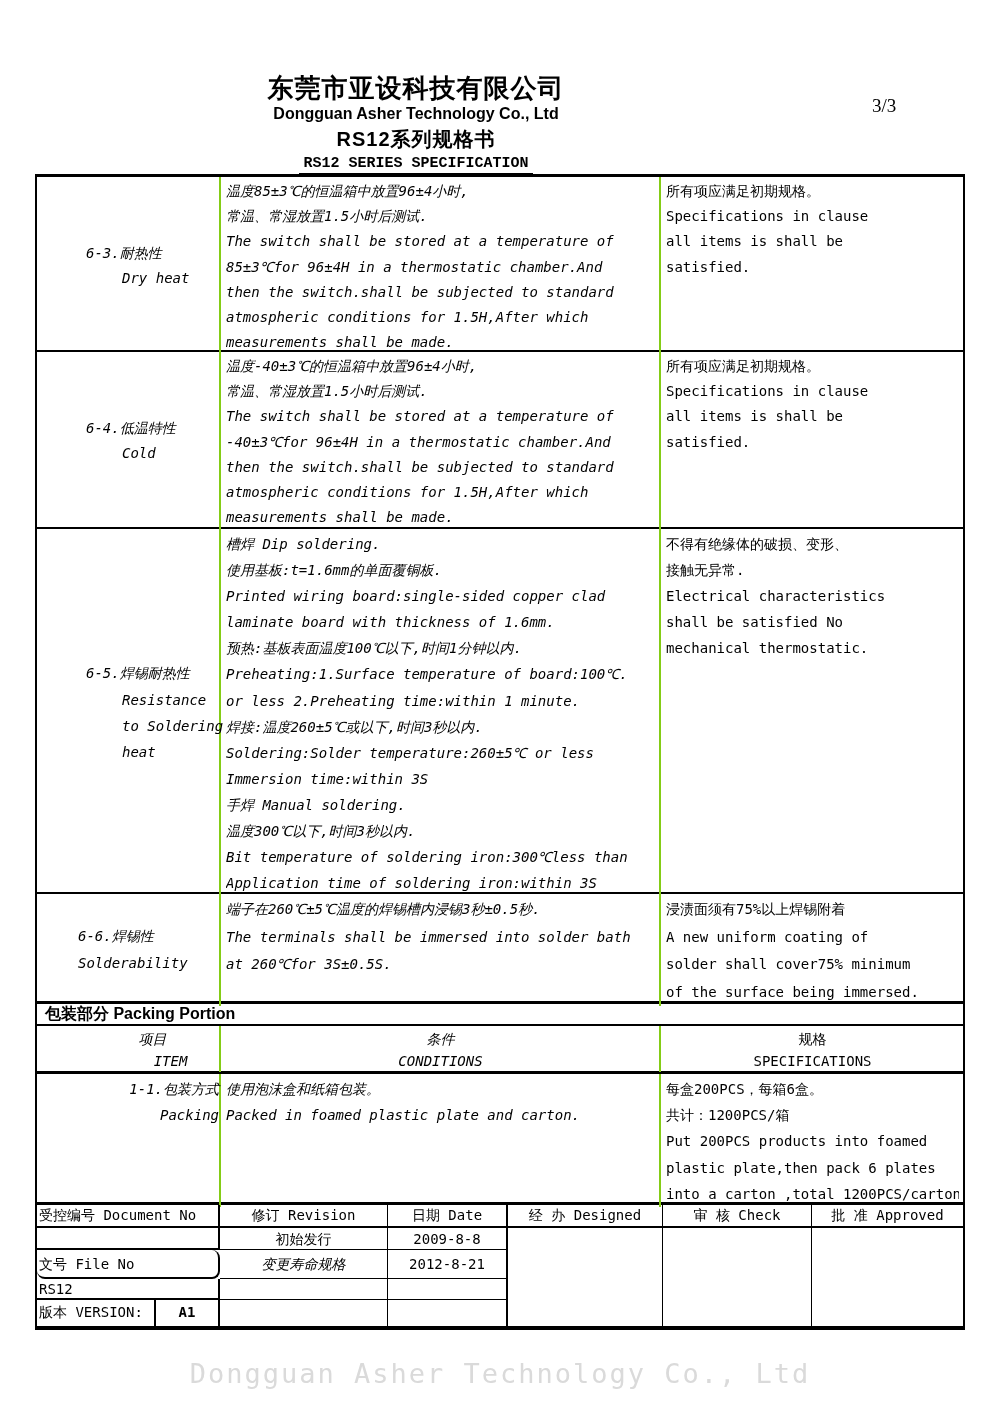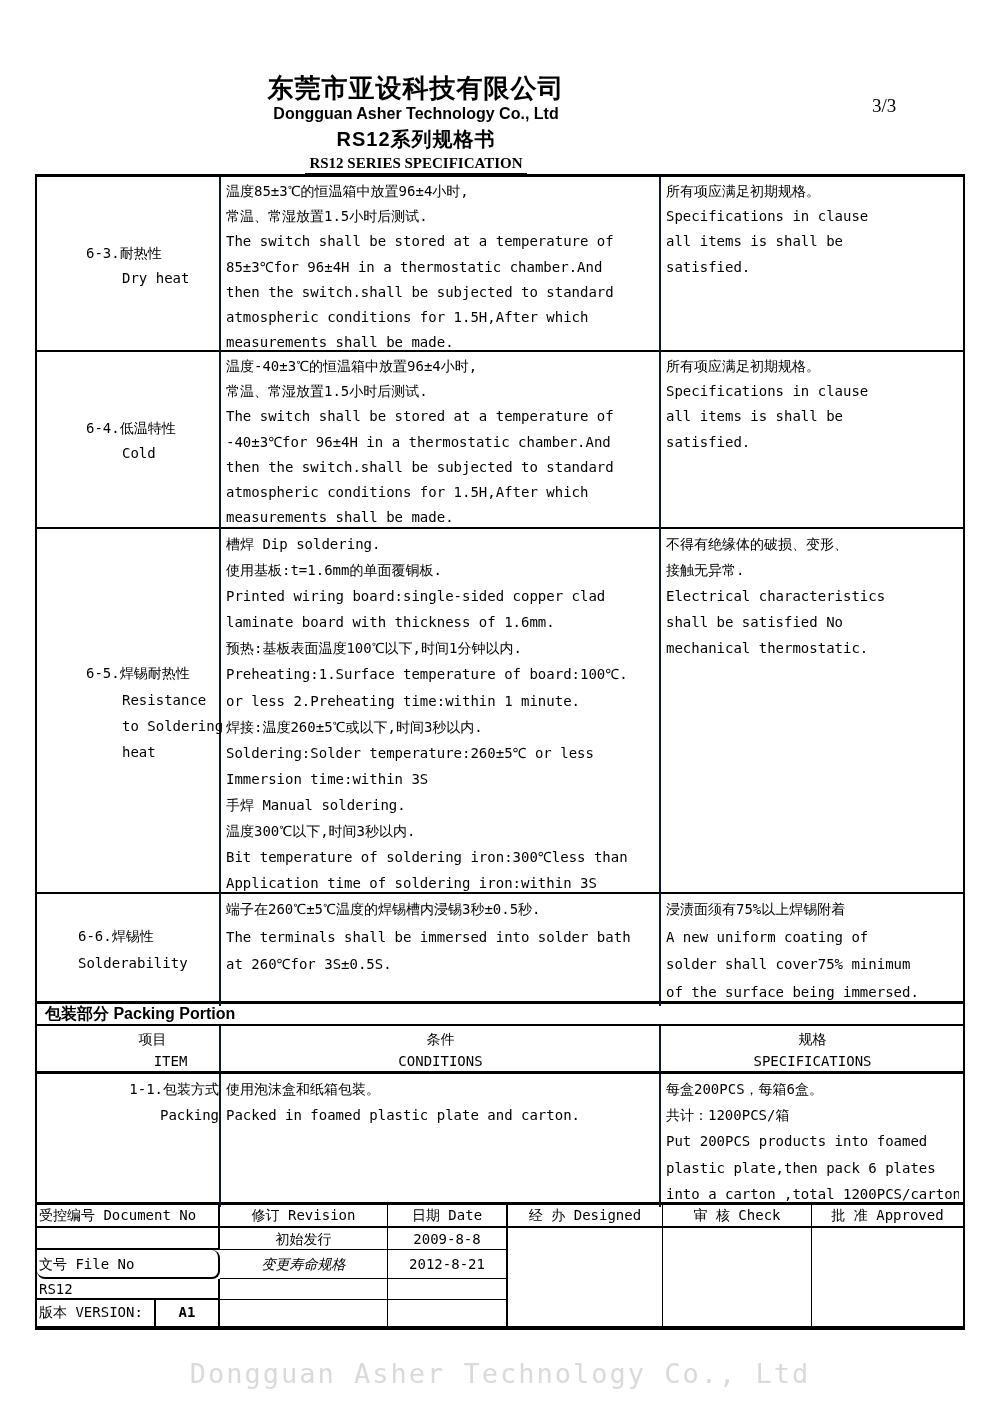--- a/index.html
+++ b/index.html
@@ -7,33 +7,33 @@
   body {
     width:1000px; height:1415px; position:relative;
     font-family:"DejaVu Sans Mono","Liberation Mono",monospace;
     color:#000;
   }
   
   .doc-header { position:absolute; top:72px; left:0; width:832px; text-align:center; }
   .company-cn { font-family:"Liberation Sans",sans-serif; font-weight:bold; font-size:26px; line-height:32px; letter-spacing:1px; }
   .company-en { font-family:"Liberation Sans",sans-serif; font-weight:bold; font-size:16px; line-height:20px; }
   .title-cn   { font-family:"Liberation Sans",sans-serif; font-weight:bold; font-size:20px; line-height:30px; letter-spacing:1px;text-align:center; }
-  .title-en   { font-family:Liberation Serif, serif; font-weight:bold; font-size:15px; line-height:17px; margin-top:1px; }
+  .title-en   { font-family:Liberation Mono, monospace; font-weight:bold; font-size:15px; line-height:17px; margin-top:1px; }
   .title-en span { display:inline-block; border-bottom:3px solid #000; padding:0 4px 1px 4px; }
   .page-num { position:absolute; top:95px; left:872px; font-family:"Liberation Serif","DejaVu Serif",serif; font-size:19px; }
 
   
   .sheet {
     position:absolute; left:35px; top:174px; width:930px;
     border-left:2px solid #000; border-right:2px solid #000;
     border-top:3px solid #000; border-bottom:4px solid #000;
     background:#fff;
   }
   .trow { display:grid; grid-template-columns:184px 440px 302px; border-bottom:2px solid #000; }
-  .c-item, .c-cond { border-right:2px solid #0f172a; }
+  .c-item, .c-cond { border-right:2px solid #84cc16;font-style:italic; }
   .c-item { display:flex; flex-direction:column; justify-content:center; font-size:14px;padding-left:21px; }
   .c-item .line { line-height:26px; padding-left:28px; white-space:nowrap; }
   .c-item .line + .line { padding-left:64px; }
   .c-item.flush .line, .c-item.flush .line + .line { padding-left:20px; }
   .c-cond, .c-spec { padding:2px 4px 0 5px; font-size:14px; }
   .c-cond .line, .c-spec .line { white-space:nowrap; overflow:hidden; }
   .r63 { height:175px; } .r64 { height:177px; }
   .r65 { height:365px; } .r66 { height:110px; border-bottom-width:3px; }
   .lh-a .line { line-height:25.2px; }
   .lh-b .line { line-height:26.1px; }

